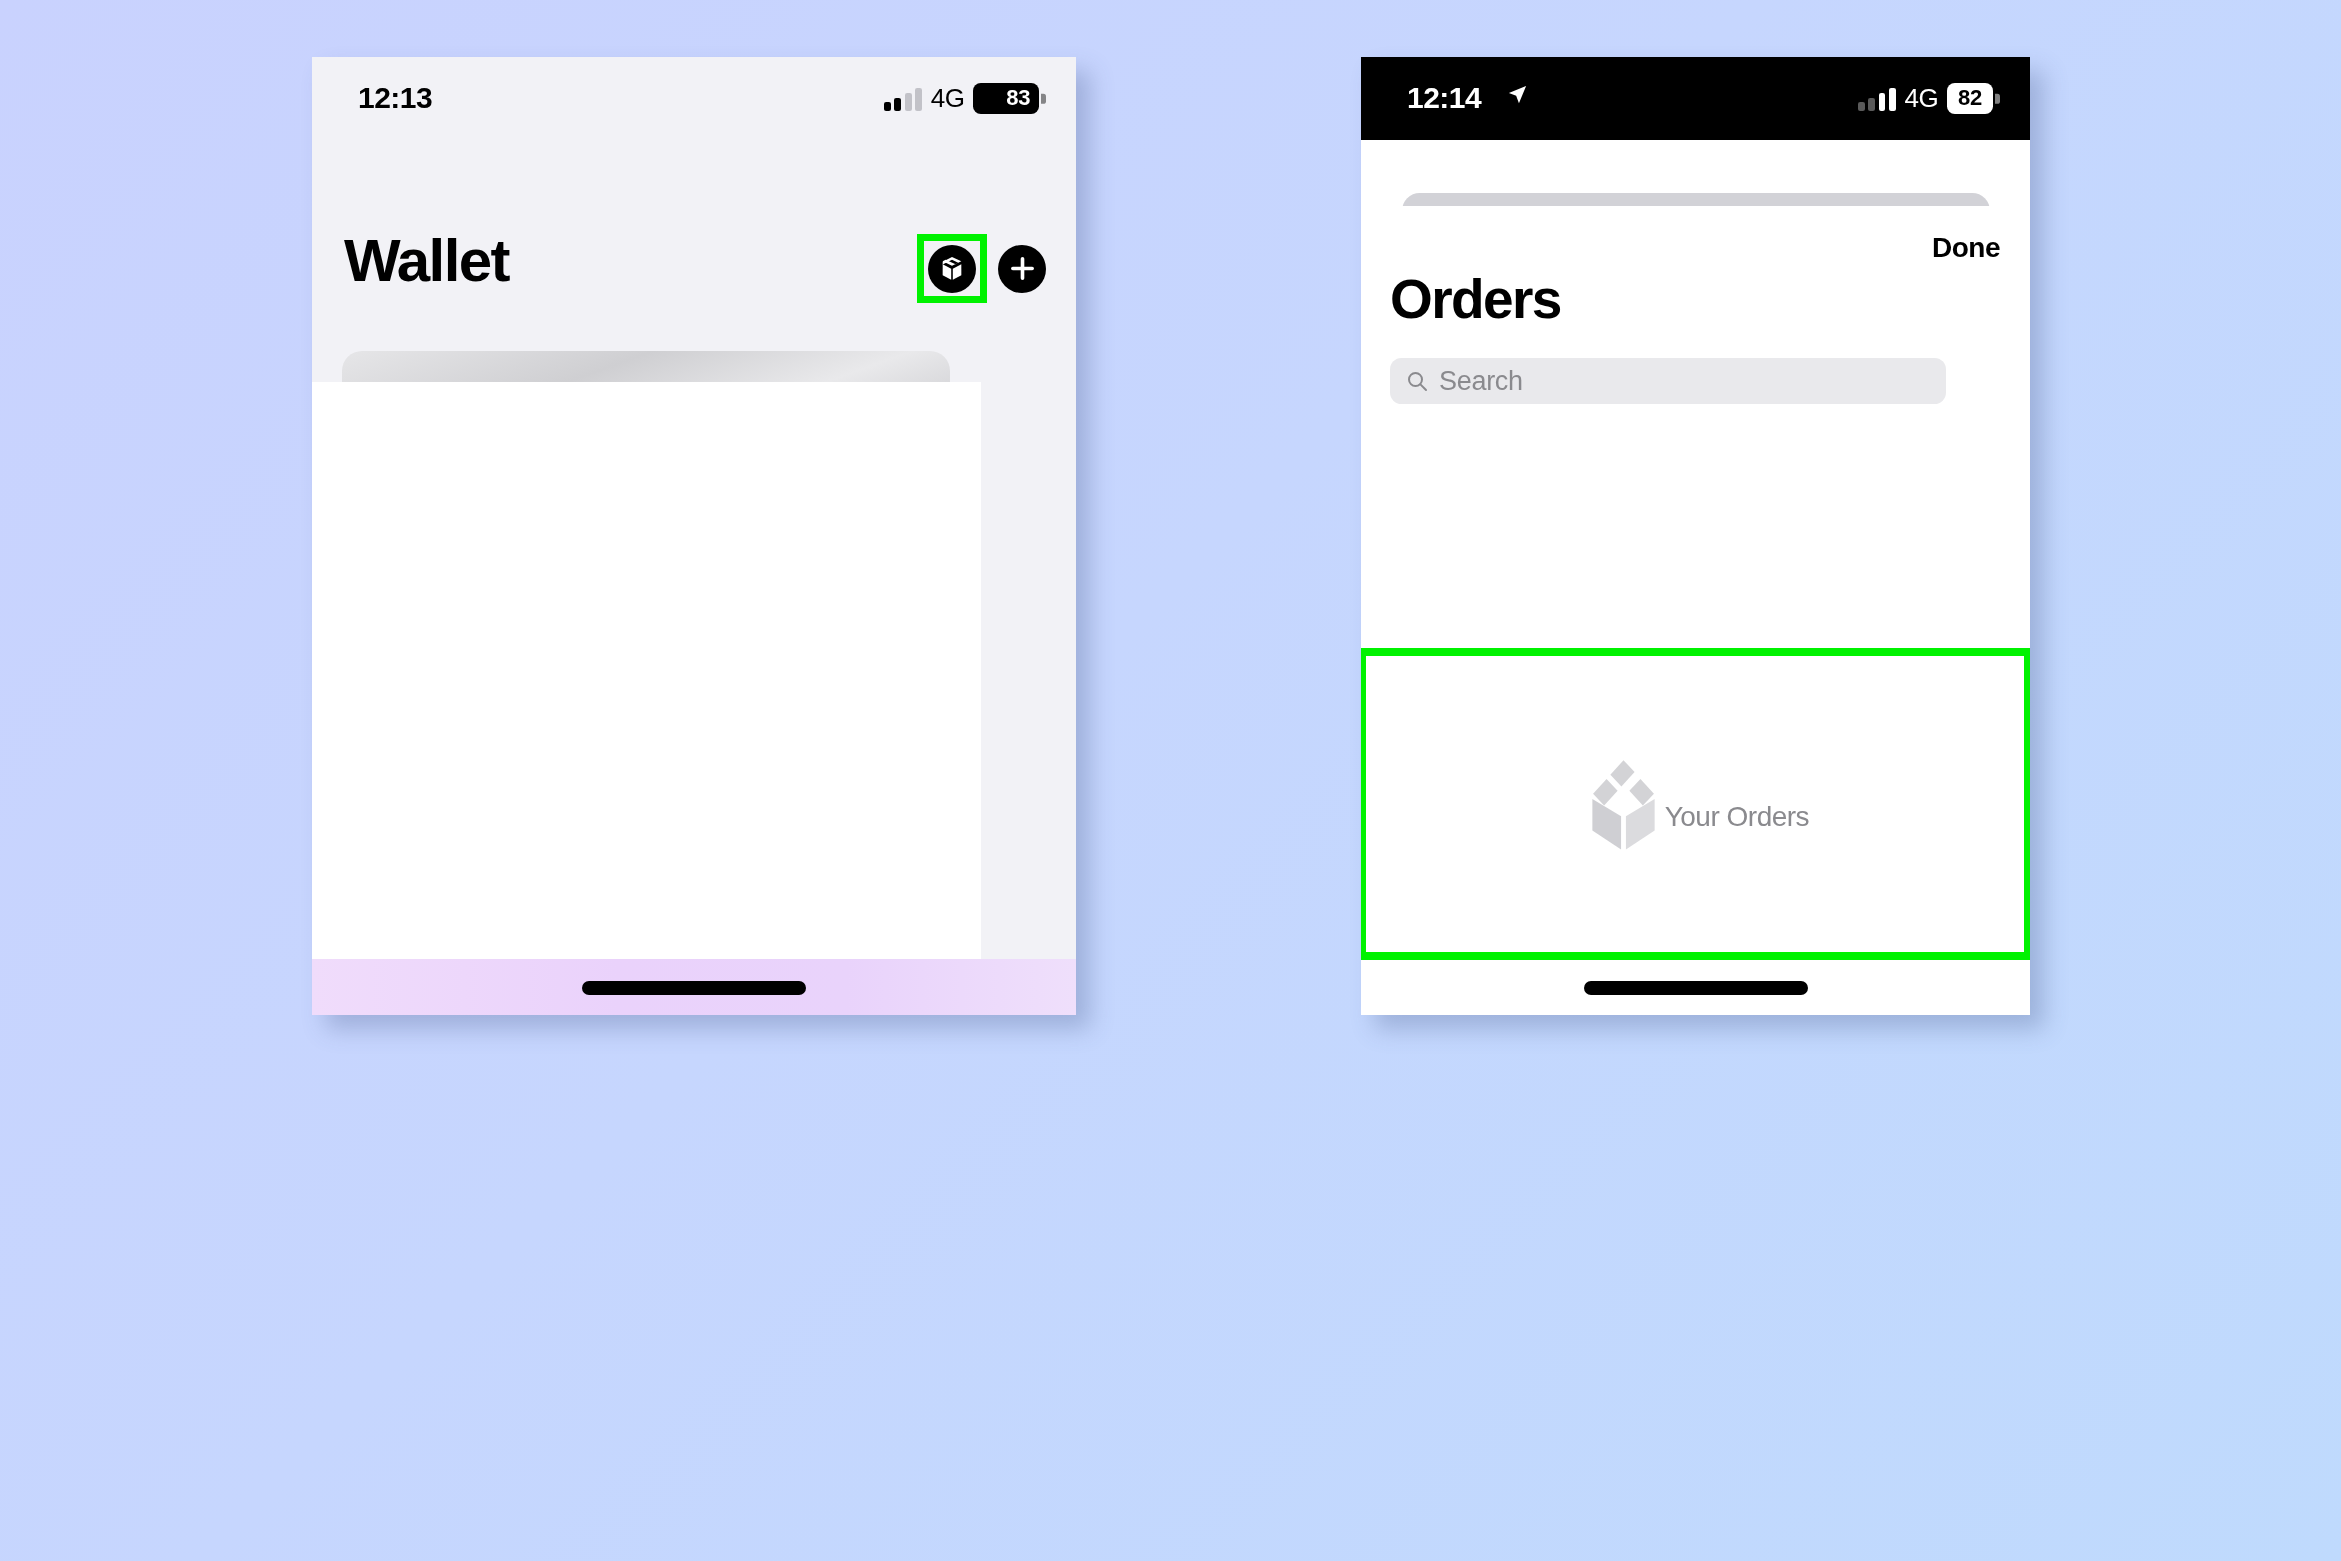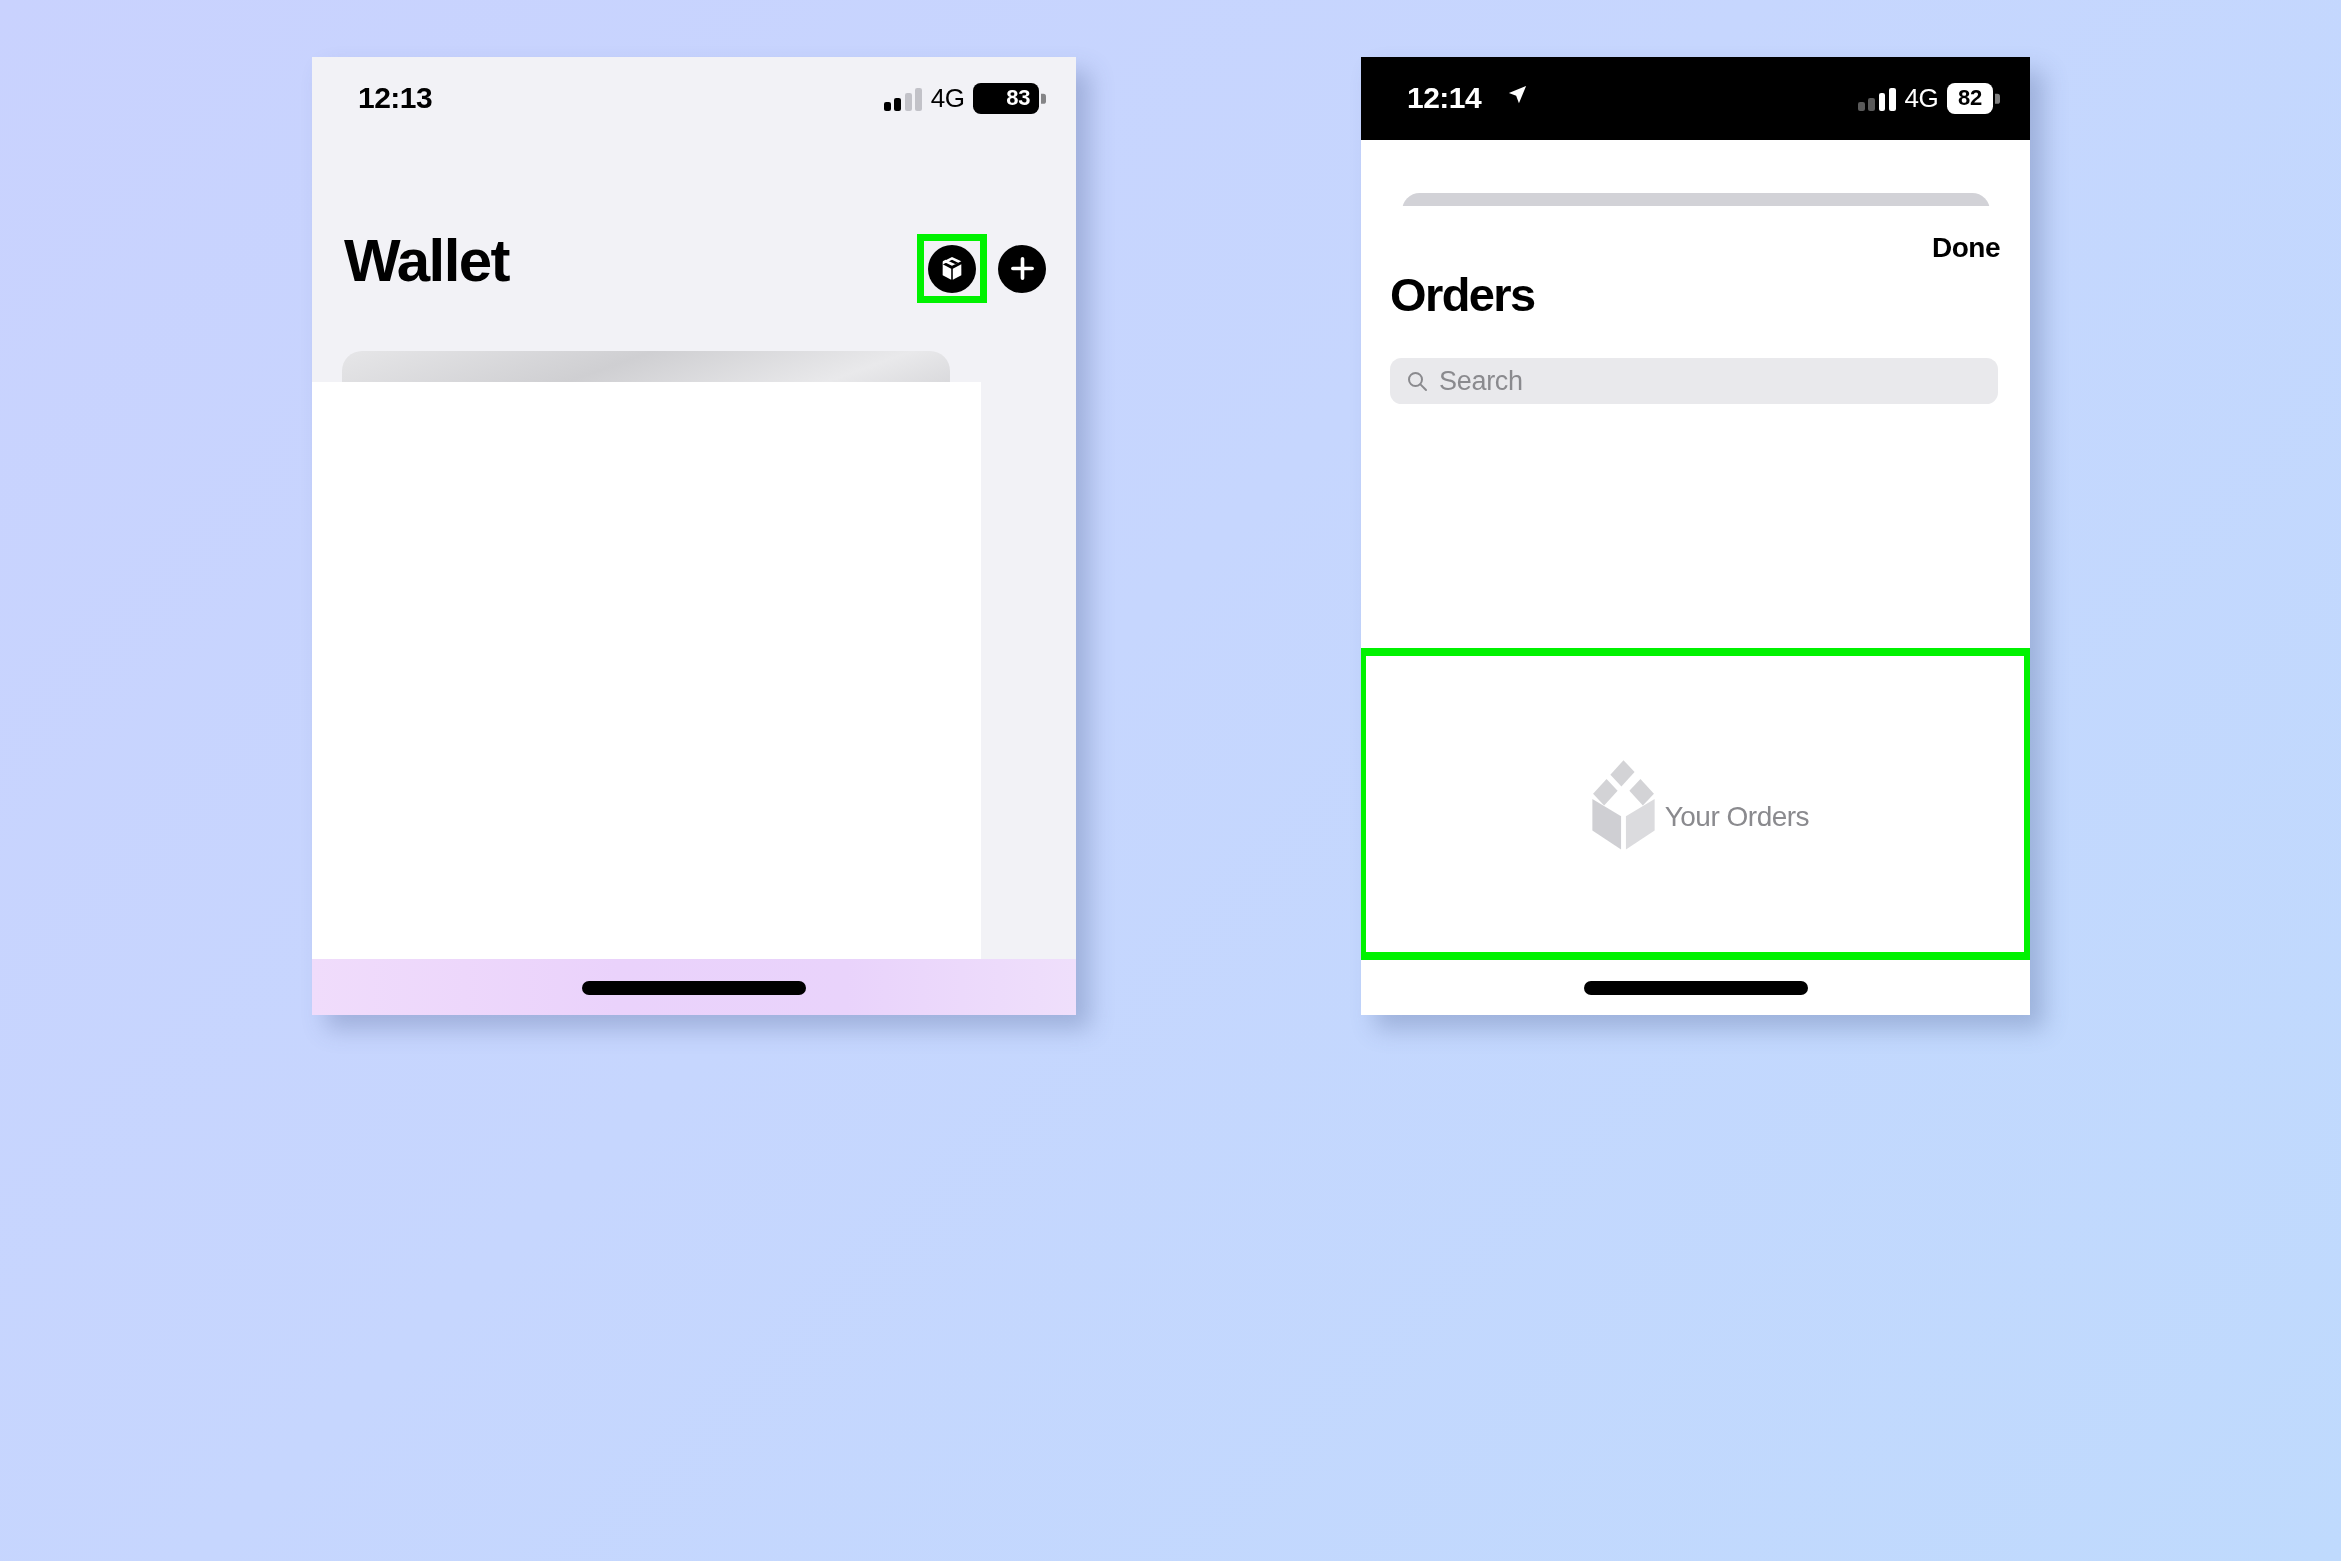--- a/index.html
+++ b/index.html
@@ -125,24 +125,24 @@
   .sheet {
     position: absolute; left: 0; top: 149px; width: 669px; height: 808px;
     background: #fff; border-radius: 19px 19px 0 0;
   }
   .done-btn {
     position: absolute; right: 30px; top: 26px;
     font-size: 28px; font-weight: bold; color: #000; letter-spacing: -0.5px;
   }
   .orders-title {
     position: absolute; left: 29px; top: 61px;
-    font-size: 47px; font-weight: bold; color: #000; letter-spacing: -1.6px;
+    font-size: 55px; font-weight: bold; color: #000; letter-spacing: -1.6px;
   }
   .search-bar {
-    position: absolute; left: 29px; top: 152px; width: 608px; height: 46px;
+    position: absolute; left: 29px; top: 152px; width: 556px; height: 46px;
     background: #e9e9ec; border-radius: 11.4px;
     display: flex; align-items: center; gap: 10.4px; padding-left: 14.6px;
   }
   .search-ph { font-size: 27px; color: #8a8a8e; letter-spacing: -0.3px; }
 
   .hl-region {
     position: absolute; left: -2.6px; top: 442px; width: 674px; height: 312px;
     border: 8.3px solid #00f200; z-index: 30;
   }
   .empty-state {

